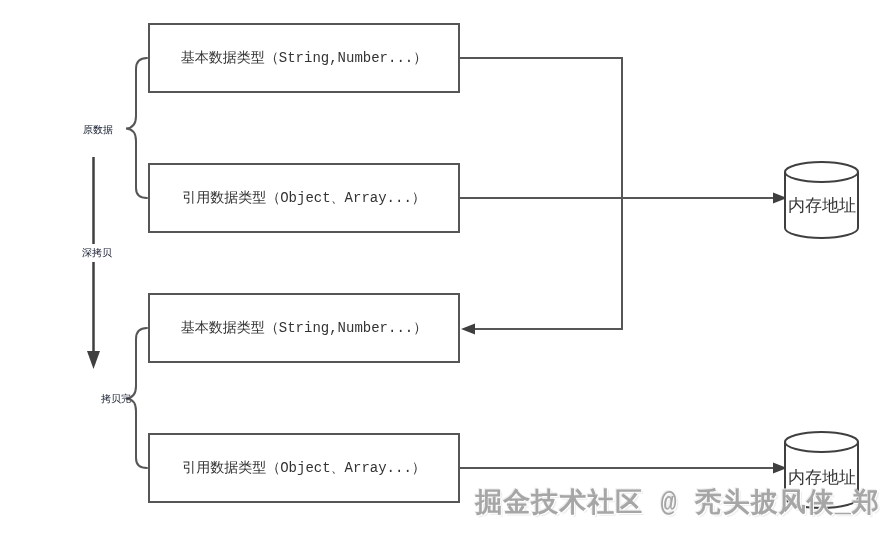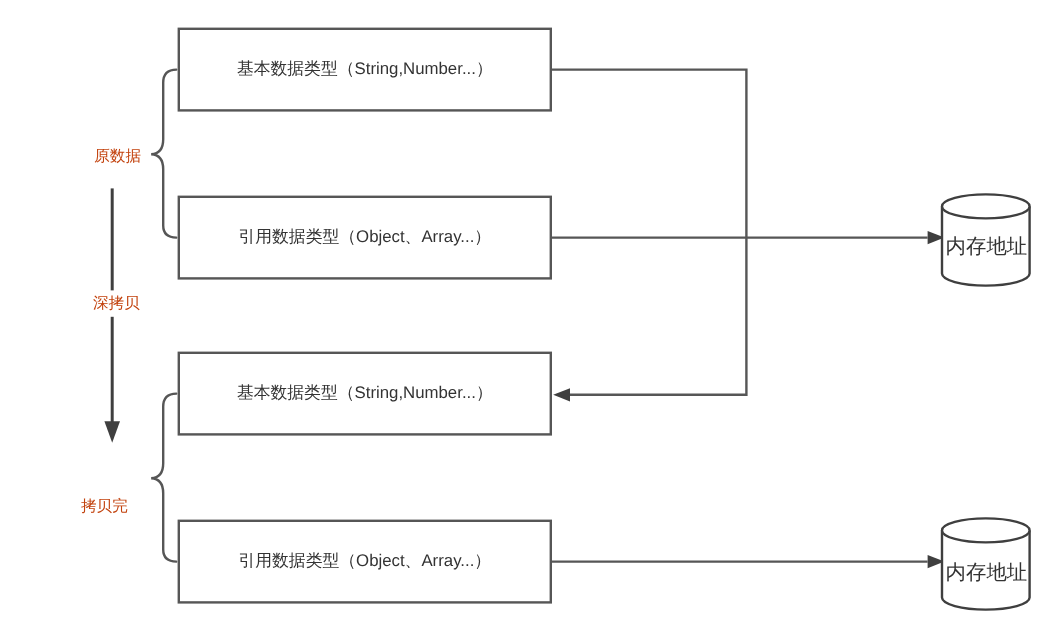--- a/index.html
+++ b/index.html
@@ -2,21 +2,21 @@
 <html><head>
 <meta charset="utf-8">
 <style>
   html, body { margin: 0; padding: 0; background: #ffffff; }
   .stage {
     position: relative;
     width: 882px;
     height: 526px;
     background: #ffffff;
     overflow: hidden;
-    font-family: Liberation Sans, sans-serif;
+    font-family: Liberation Mono, monospace;
   }
   svg.lines {
     position: absolute;
     left: 0; top: 0;
     z-index: 1;
   }
   .box {
     position: absolute;
     left: 148px;
     width: 312px;
@@ -32,28 +32,28 @@
     z-index: 2;
     white-space: nowrap;
   }
   .box-1 { top: 23px; }
   .box-2 { top: 163px; }
   .box-3 { top: 293px; }
   .box-4 { top: 433px; }
   .side-label {
     position: absolute;
     transform: translate(-50%, -50%);
-    font-size: 13px;
-    color: #c2410c;
+    font-size: 10px;
+    color: #0f172a;
     white-space: nowrap;
     z-index: 3;
   }
   .label-original { left: 98px;  top: 130px; }
   .label-deep     { left: 97px;  top: 253px; background: #ffffff; padding: 2px 4px; text-align: center; }
-  .label-done     { left: 87px; top: 399px; margin-top: 23px; }
+  .label-done     { left: 116px; top: 399px; }
   .cyl-label {
     position: absolute;
     transform: translate(-50%, -50%);
     font-size: 17px;
     color: #333333;
     white-space: nowrap;
     z-index: 3;
   }
   .cyl-label-top    { left: 822px; top: 205px; }
   .cyl-label-bottom { left: 822px; top: 477px; }
@@ -117,14 +117,15 @@
     <span>引用数据类型（Object、Array...）</span>
   </div>
 
   <div class="side-label label-original">原数据</div>
   <div class="side-label label-deep">深拷贝</div>
   <div class="side-label label-done">拷贝完</div>
 
   <div class="cyl-label cyl-label-top">内存地址</div>
   <div class="cyl-label cyl-label-bottom">内存地址</div>
 
+  <div class="watermark">掘金技术社区 @ 秃头披风侠_郑</div>
 
 </div>
 
 </body></html>

